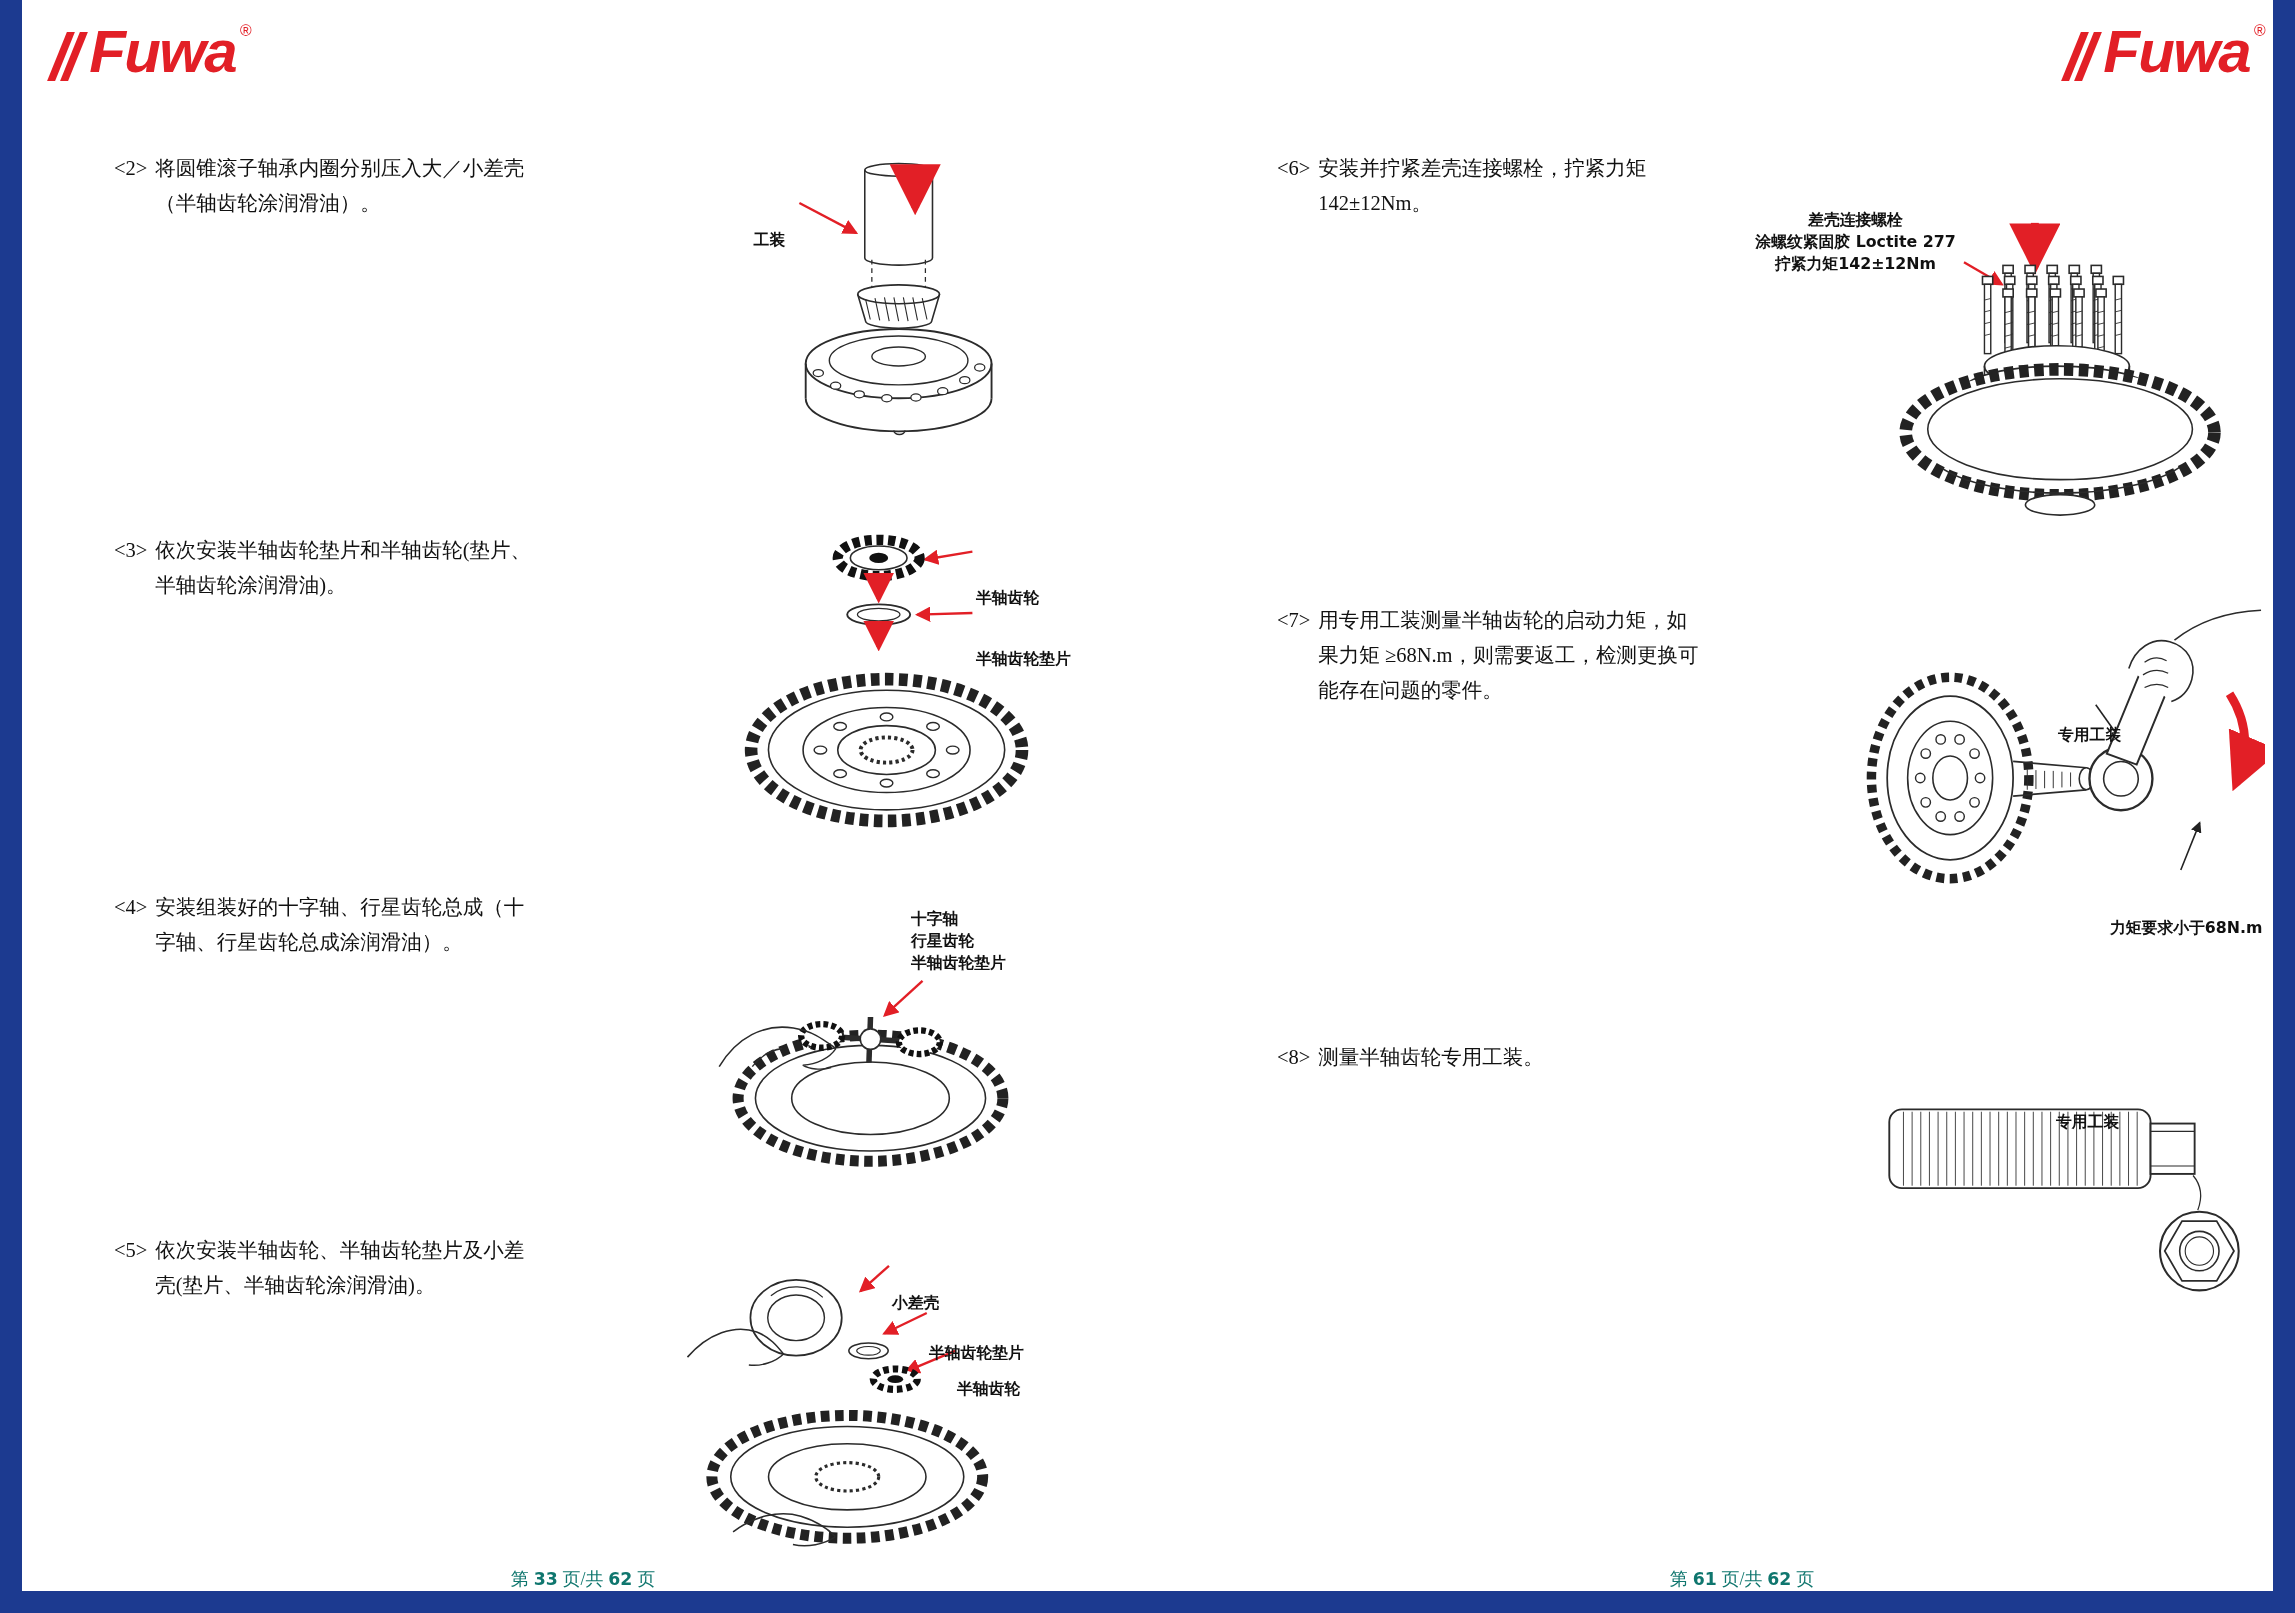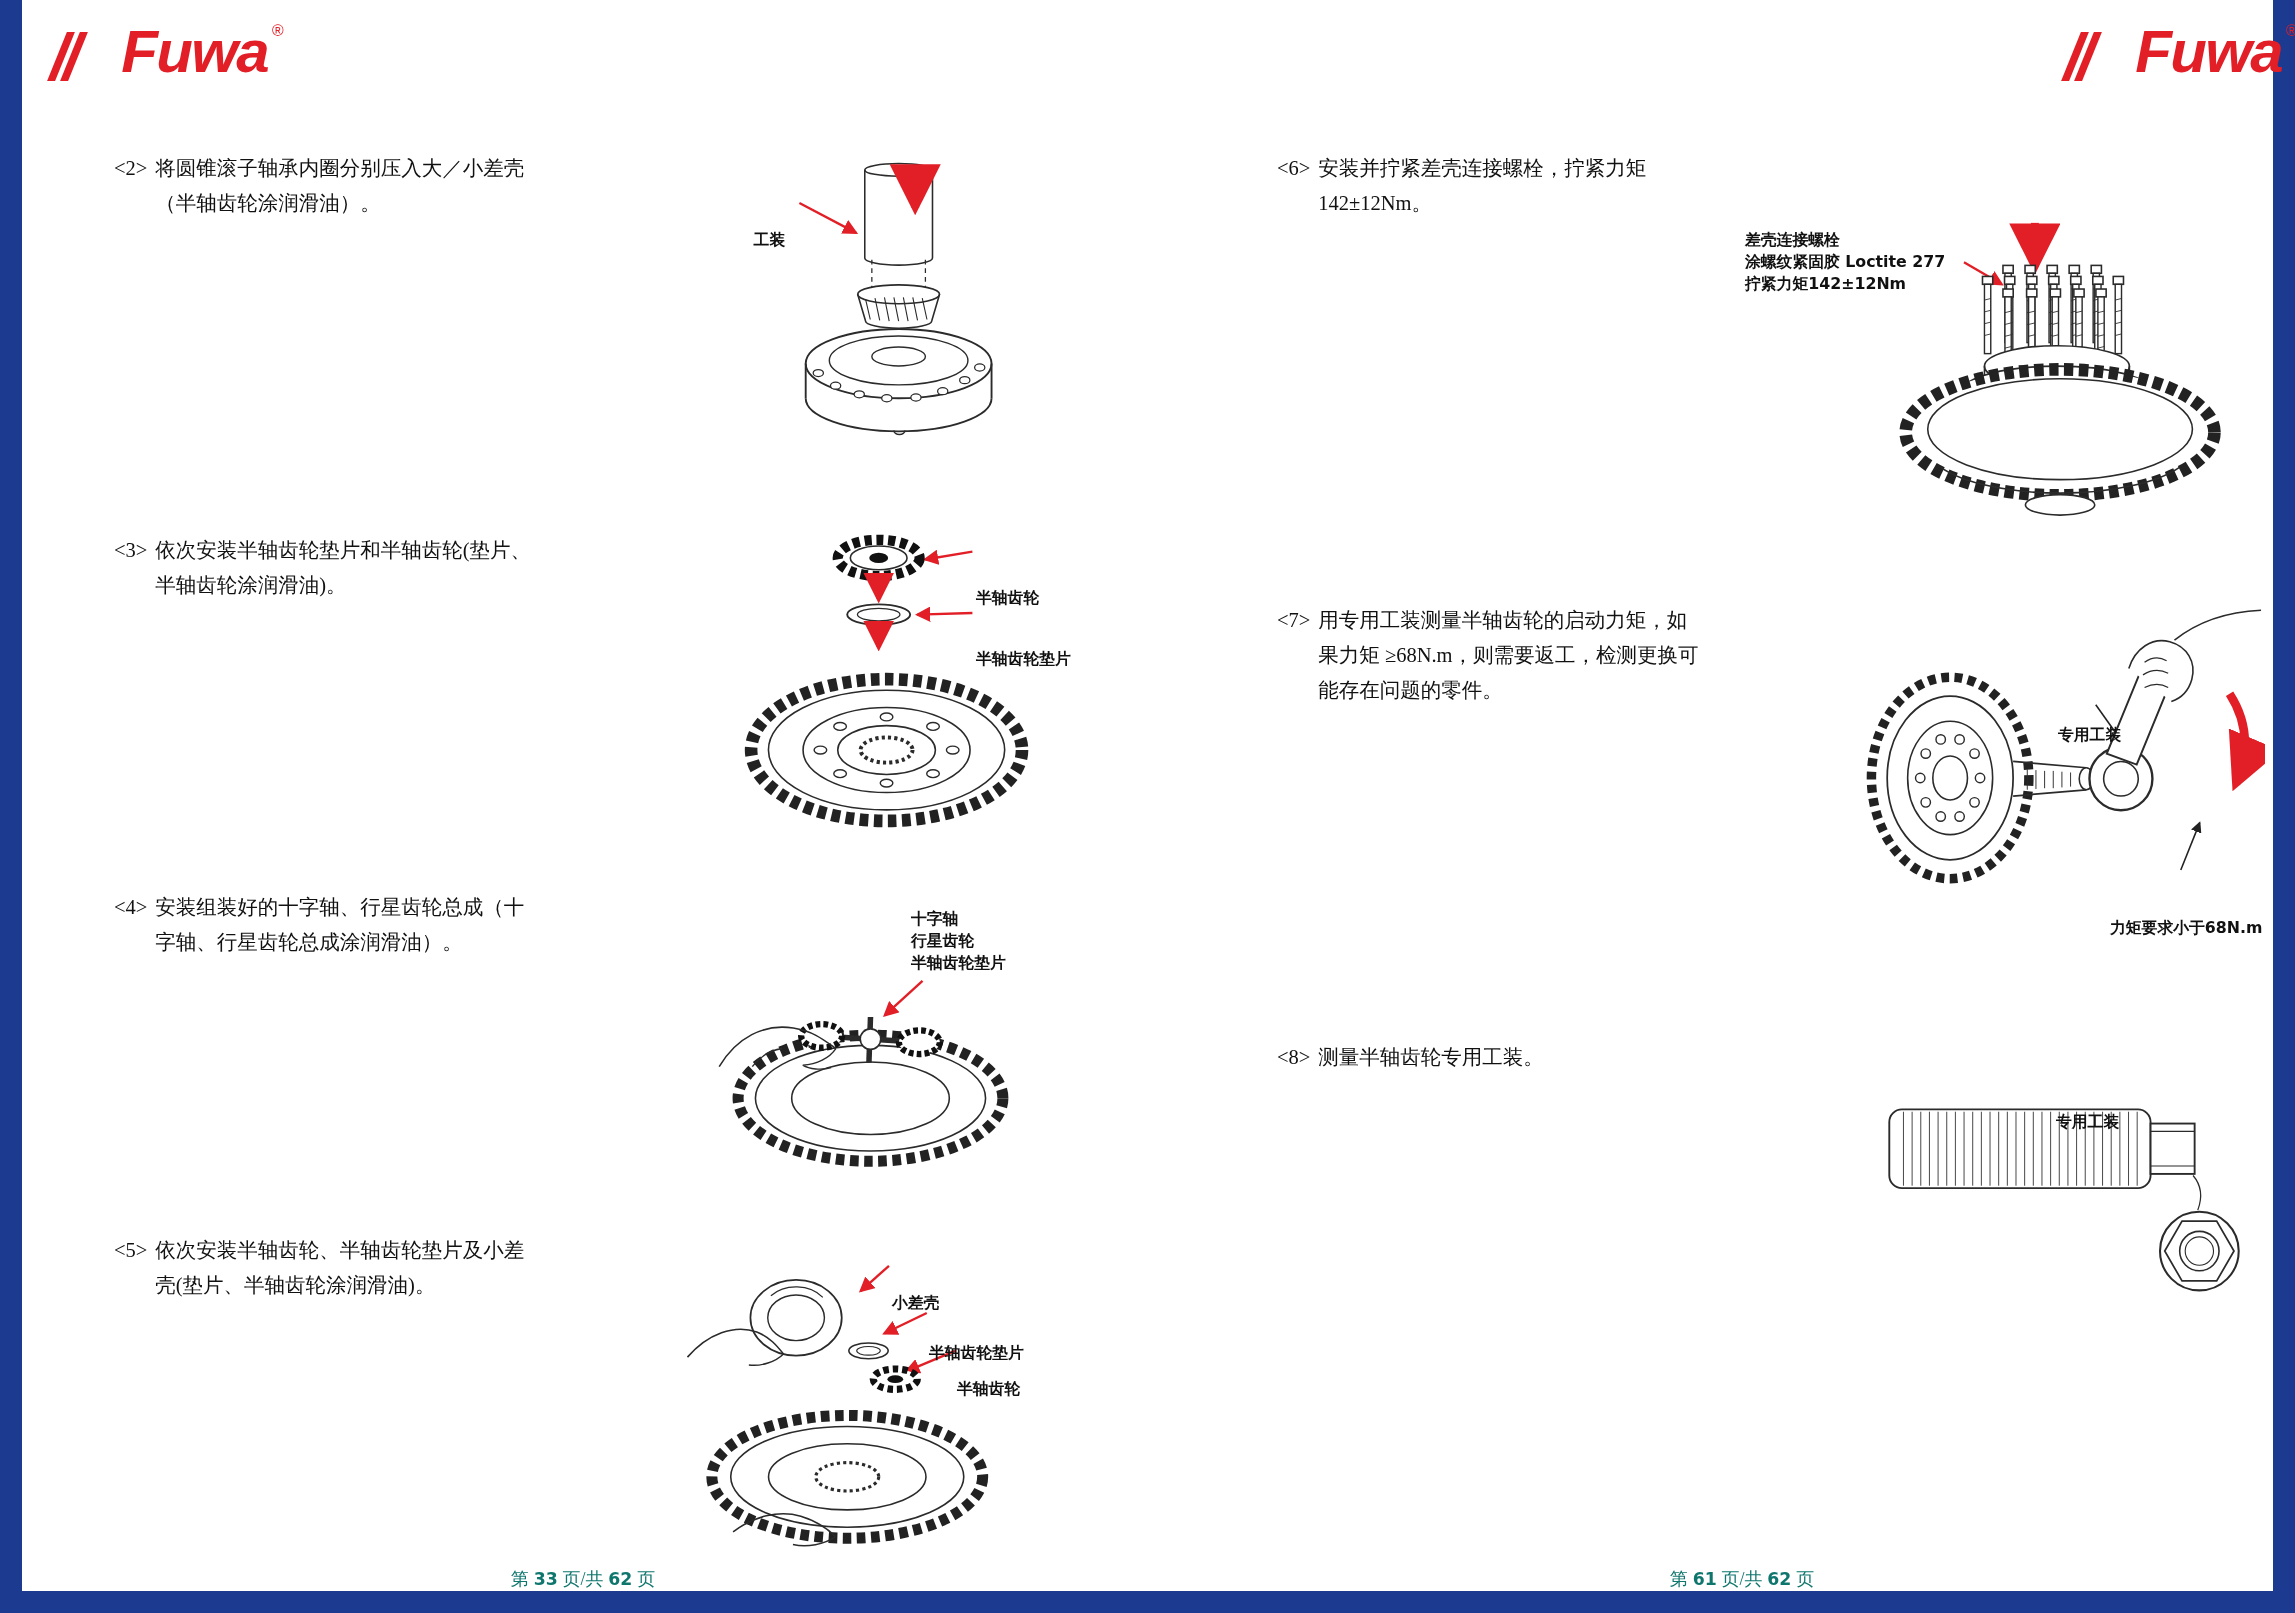--- a/index.html
+++ b/index.html
@@ -8,34 +8,34 @@
   .sheet { position:relative; width:2295px; height:1613px; background:#ffffff; overflow:hidden; }
 
   .edge { position:absolute; top:0; width:22px; height:100%; background:#1c3a90; }
   .edge.left { left:0; } .edge.right { right:0; }
   .bottom-bar { position:absolute; left:0; bottom:0; width:100%; height:22px; background:#1c3a90; }
 
   .logo { position:absolute; display:flex; align-items:flex-start; color:#e21f26; }
   .logo .slashes { display:flex; margin-top:9.5px; margin-right:7px; }
   .logo .slash { display:block; width:7.9px; height:49px; background:#e21f26; transform:skewX(-22deg); margin-right:4.7px; }
   .logo .word { font-family:"Liberation Sans",sans-serif; font-weight:bold; font-style:italic;
-                font-size:60px; line-height:60px; letter-spacing:-1.6px;margin-left:32px; }
+                font-size:60px; line-height:60px; letter-spacing:-1.6px; }
   .logo .reg { font-family:"Liberation Sans",sans-serif; font-size:15.8px; margin-top:0; margin-left:3.9px; }
 
   .step { position:absolute; display:flex; font-size:20.5px; line-height:35px; color:#111; }
   .step .lbl { margin-right:7.9px; white-space:nowrap; }
   .step .txt { width:388px; }
 
   .fig { position:absolute; }
   .fig svg { position:absolute; left:0; top:0; }
   .flabel { position:absolute; font-family:"DejaVu Sans","Liberation Sans",sans-serif;
             font-weight:bold; font-size:15.8px; color:#111; white-space:nowrap;margin-top:44px; }
   .flabel-block { position:absolute; font-family:"DejaVu Sans","Liberation Sans",sans-serif;
                   font-weight:bold; font-size:15.8px; color:#111; line-height:22px; }
-  .flabel-block.center { text-align:left;margin-top:20px; }
+  .flabel-block.center { text-align:center; }
 
   .footer { position:absolute; width:284px; text-align:center; font-size:18px; color:#0f766e; }
   .footer span, .footer b { margin:0 2.4px; }
   .footer b { font-family:"DejaVu Sans","Liberation Sans",sans-serif; font-size:17.3px; }
 </style>
 </head>
 <body>
 
 <div class="sheet">
 

